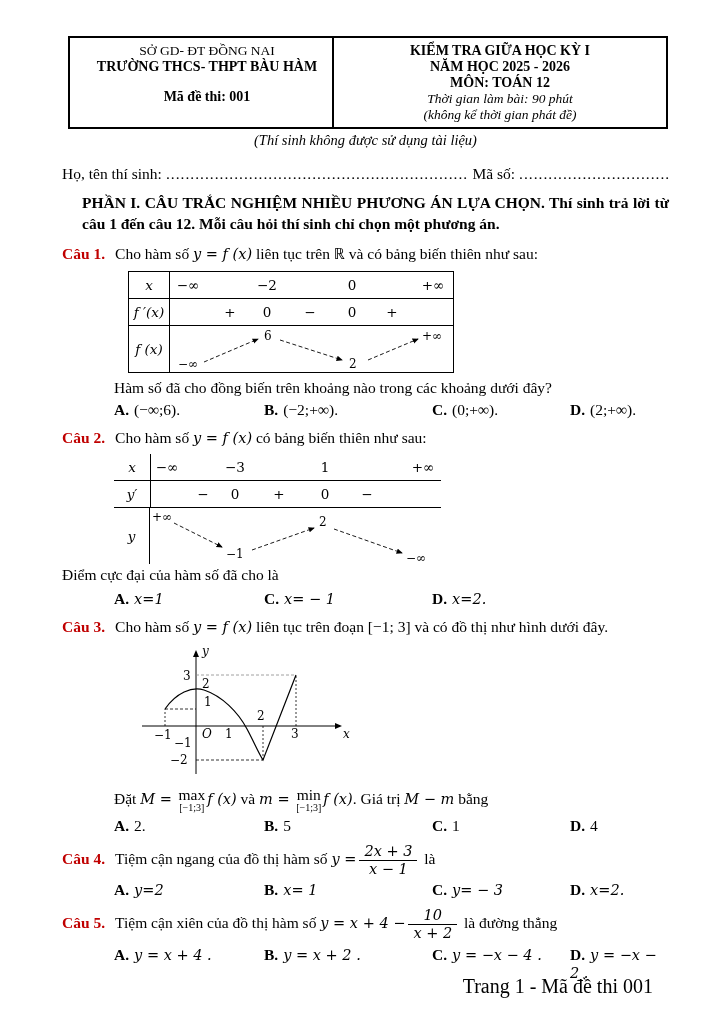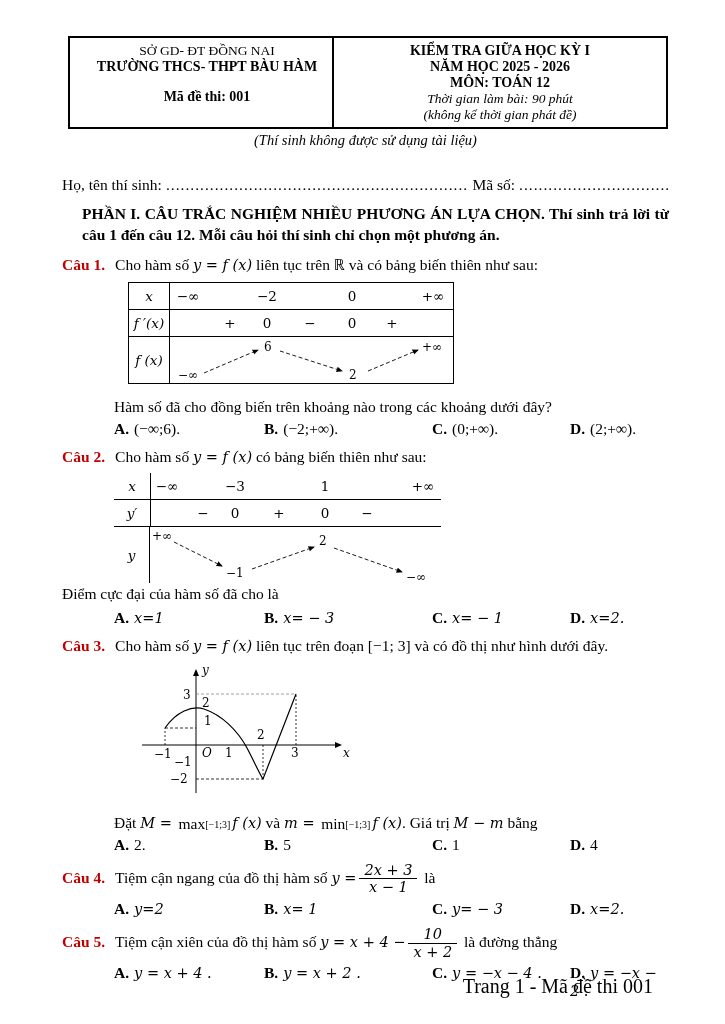--- a/index.html
+++ b/index.html
@@ -11,53 +11,53 @@
   
   .hdr-box{width:596px;margin-left:6px;border:2px solid #000;display:flex;}
   .hdr-left{width:246px;border-right:2px solid #000;text-align:center;padding:5px 2px 8px 14px;}
   .hdr-right{flex:1;text-align:center;padding:5px 2px 4px 2px;}
   .h-reg{font-size:13.5px;}
   .h-b{font-weight:bold;font-size:14px;}
   .h-i{font-style:italic;font-size:13.5px;font-family:Liberation Serif, serif;}
   .exam-code{margin-top:14px;}
   .hdr-note{text-align:center;font-style:italic;font-size:14.5px;margin-top:3px;}
   
-  .student-line{display:flex;align-items:center;margin-top:27px;white-space:nowrap;}
+  .student-line{display:flex;align-items:center;margin-top:16px;white-space:nowrap;}
   .dots{overflow:hidden;letter-spacing:1px;}
   .dots-name{flex:1;margin:0 4px;}
   .dots-id{width:150px;margin-left:4px;}
   
   .part-heading{font-weight:bold;margin-top:10px;line-height:1.35;text-align:justify;margin-left:20px;}
   
   .q{margin-top:8px;line-height:1.4;}
   .q-label{color:#c00000;font-weight:bold;margin-right:10px;}
   .math{font-family:"DejaVu Serif",serif;font-style:italic;font-size:14.5px;}
   .answers{display:grid;grid-template-columns:150px 168px 138px auto;padding-left:52px;margin-top:4px;}
   .akey{font-weight:bold;margin-right:5px;}
-  .q-sub{padding-left:52px;margin-top:14px;}
+  .q-sub{padding-left:52px;margin-top:6px;}
   
   .vt{font-family:"DejaVu Serif",serif;font-size:13.5px;margin-top:6px;}
   .vt1{margin-left:66px;width:324px;border:1.5px solid #000;}
   .vt-row{display:flex;position:relative;}
   .vt-lbl{width:40px;text-align:center;border-right:1.5px solid #000;font-style:italic;
           display:flex;align-items:center;justify-content:center;}
   .vt-vals{position:relative;flex:1;height:100%;}
   .vt-row.r1,.vt-row.r2{height:26px;}
   .vt-row.r3{height:46px;}
   .vt1 .r1,.vt1 .r2{border-bottom:1.2px solid #000;}
   .vt-val{position:absolute;top:50%;transform:translate(-50%,-50%);}
   .vt2{margin-left:52px;width:327px;}
   .vt2 .r1,.vt2 .r2{border-bottom:1.2px solid #000;}
   .vt2 .vt-lbl{border-right:1.2px solid #000;}
   .vt2 .r3{height:56px;}
   
   .frac{display:inline-block;vertical-align:middle;text-align:center;line-height:1.15;margin:0 3px;}
   .frac .num{display:block;padding:0 5px;border-bottom:1.1px solid #000;}
   .frac .den{display:block;padding:0 5px;}
-  .stack{display:inline-flex;flex-direction:row;align-items:center;vertical-align:middle;line-height:1;margin:0 2px;}
+  .stack{display:inline-flex;flex-direction:column;align-items:center;vertical-align:middle;line-height:1;margin:0 2px;}
   .stack .sub{font-size:10px;margin-top:1px;}
   
   .graph-wrap{margin-left:78px;margin-top:4px;}
   
   .footer{position:absolute;right:72px;bottom:26px;font-size:20px;}
   svg text{font-family:"DejaVu Serif",serif;font-size:12px;}
   svg text.it{font-style:italic;}
 </style>
 </head>
 <body>
@@ -177,21 +177,20 @@
         <text x="76" y="50">−1</text>
         <text x="169" y="18">2</text>
         <text x="256" y="54">−∞</text>
       </svg>
     </div>
   </div>
 </div>
 <div class="q" style="margin-top:0">Điểm cực đại của hàm số đã cho là</div>
 <div class="answers">
   <span><span class="akey">A.</span><span class="math">x=1</span></span>
-  <span><span class="akey">B.</span><span class="math">x= − 3</span></span>
   <span><span class="akey">C.</span><span class="math">x= − 1</span></span>
   <span><span class="akey">D.</span><span class="math">x=2.</span></span>
 </div>
 
 <div class="q">
   <span class="q-label">Câu 3.</span><span>Cho hàm số </span><span class="math">y = f (x)</span><span> liên tục trên đoạn [−1; 3] và có đồ thị như hình dưới đây.</span>
 </div>
 <div class="graph-wrap">
   <svg width="215" height="135" viewBox="0 0 215 135">
     <defs>

